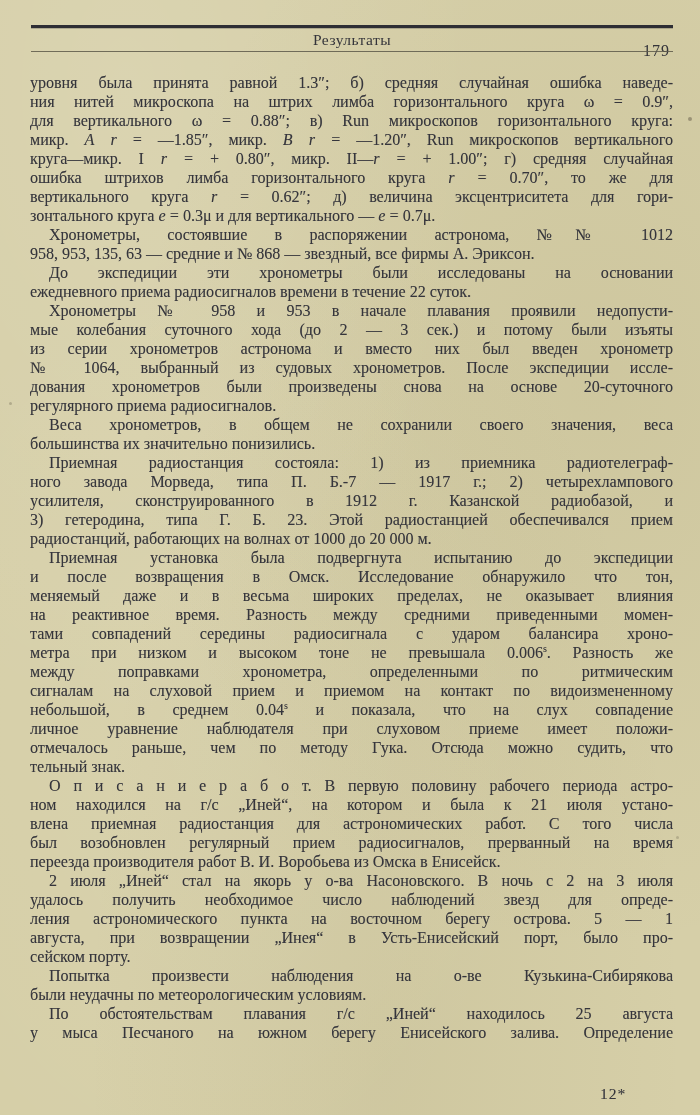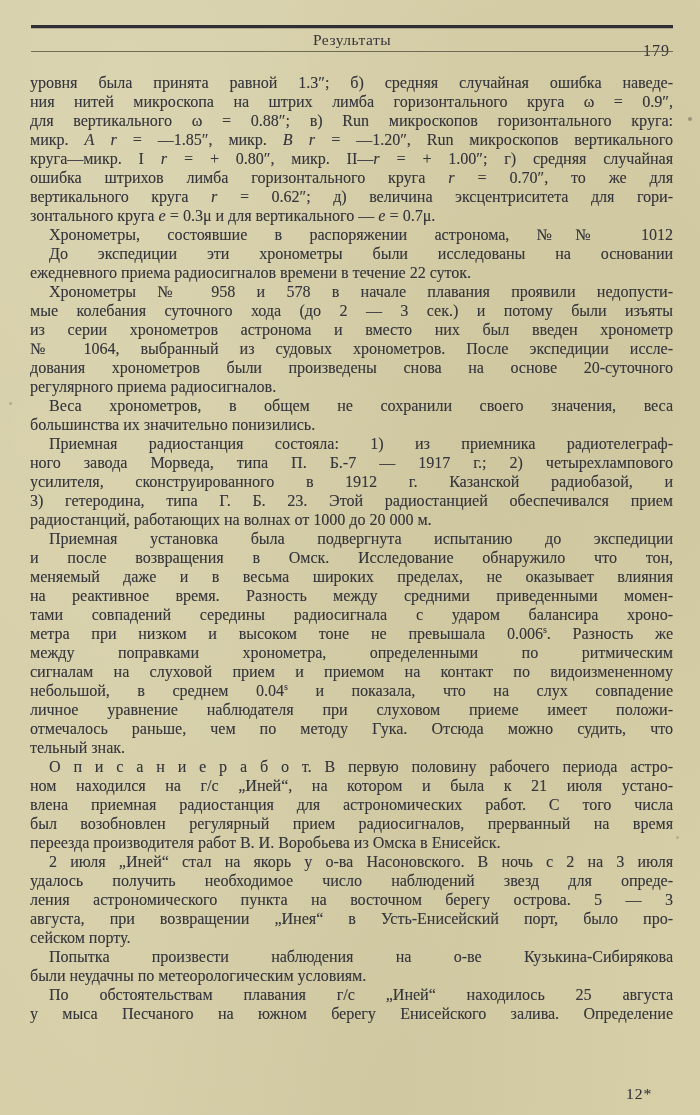--- a/index.html
+++ b/index.html
@@ -37,21 +37,21 @@
     white-space:normal;
     overflow:visible;
   }
   .line.indent{text-indent:19px;}
   .line.end{text-align-last:left;}
   .line i{font-style:italic;letter-spacing:0.3px;}
   .line sup{font-size:62%;line-height:0;vertical-align:super;}
   
   .signature{
     position:absolute;left:600px;top:1085px;font-size:15.5px;letter-spacing:1px;
-    color:#35353c;text-shadow:0.3px 0.3px 0 rgba(45,45,52,0.30);margin-left:26px;
+    color:#35353c;text-shadow:0.3px 0.3px 0 rgba(45,45,52,0.30);
   }
   
   .speck{position:absolute;border-radius:50%;background:#6b6550;}
   .speck.s1{left:688px;top:117px;width:4px;height:4px;opacity:.55;}
   .speck.s2{left:9px;top:402px;width:3px;height:3px;opacity:.35;}
   .speck.s3{left:676px;top:836px;width:3px;height:3px;opacity:.3;}
 </style>
 </head>
 <body>
 
@@ -69,23 +69,24 @@
   <div class="page-body">
       <div class="line">уровня была принята равной 1.3″; б) средняя случайная ошибка наведе-</div>
       <div class="line">ния нитей микроскопа на штрих лимба горизонтального круга ω = 0.9″,</div>
       <div class="line">для вертикального ω = 0.88″; в) Run микроскопов горизонтального круга:</div>
       <div class="line">микр. <i>A</i> <i>r</i> = —1.85″, микр. <i>B</i> <i>r</i> = —1.20″, Run микроскопов вертикального</div>
       <div class="line">круга—микр. I <i>r</i> = + 0.80″, микр. II—<i>r</i> = + 1.00″; г) средняя случайная</div>
       <div class="line">ошибка штрихов лимба горизонтального круга <i>r</i> = 0.70″, то же для</div>
       <div class="line">вертикального круга <i>r</i> = 0.62″; д) величина эксцентриситета для гори-</div>
       <div class="line end">зонтального круга <i>e</i> = 0.3μ и для вертикального — <i>e</i> = 0.7μ.</div>
       <div class="line indent">Хронометры, состоявшие в распоряжении астронома, №№ 1012</div>
+      <div class="line end">958, 953, 135, 63 — средние и № 868 — звездный, все фирмы А. Эриксон.</div>
       <div class="line indent">До экспедиции эти хронометры были исследованы на основании</div>
       <div class="line end">ежедневного приема радиосигналов времени в течение 22 суток.</div>
-      <div class="line indent">Хронометры № 958 и 578 в начале плавания проявили недопусти-</div>
+      <div class="line indent">Хронометры № 958 и 953 в начале плавания проявили недопусти-</div>
       <div class="line">мые колебания суточного хода (до 2 — 3 сек.) и потому были изъяты</div>
       <div class="line">из серии хронометров астронома и вместо них был введен хронометр</div>
       <div class="line">№ 1064, выбранный из судовых хронометров. После экспедиции иссле-</div>
       <div class="line">дования хронометров были произведены снова на основе 20-суточного</div>
       <div class="line end">регулярного приема радиосигналов.</div>
       <div class="line indent">Веса хронометров, в общем не сохранили своего значения, веса</div>
       <div class="line end">большинства их значительно понизились.</div>
       <div class="line indent">Приемная радиостанция состояла: 1) из приемника радиотелеграф-</div>
       <div class="line">ного завода Морведа, типа П. Б.-7 — 1917 г.; 2) четырехлампового</div>
       <div class="line">усилителя, сконструированного в 1912 г. Казанской радиобазой, и</div>
@@ -103,21 +104,21 @@
       <div class="line">личное уравнение наблюдателя при слуховом приеме имеет положи-</div>
       <div class="line">отмечалось раньше, чем по методу Гука. Отсюда можно судить, что</div>
       <div class="line end">тельный знак.</div>
       <div class="line indent">О п и с а н и е  р а б о т. В первую половину рабочего периода астро-</div>
       <div class="line">ном находился на г/с „Иней“, на котором и была к 21 июля устано-</div>
       <div class="line">влена приемная радиостанция для астрономических работ. С того числа</div>
       <div class="line">был возобновлен регулярный прием радиосигналов, прерванный на время</div>
       <div class="line end">переезда производителя работ В. И. Воробьева из Омска в Енисейск.</div>
       <div class="line indent">2 июля „Иней“ стал на якорь у о-ва Насоновского. В ночь с 2 на 3 июля</div>
       <div class="line">удалось получить необходимое число наблюдений звезд для опреде-</div>
-      <div class="line">ления астрономического пункта на восточном берегу острова. 5 — 3</div>
+      <div class="line">ления астрономического пункта на восточном берегу острова. 5 — 1</div>
       <div class="line">августа, при возвращении „Инея“ в Усть-Енисейский порт, было про-</div>
       <div class="line end">сейском порту.</div>
       <div class="line indent">Попытка произвести наблюдения на о-ве Кузькина-Сибирякова</div>
       <div class="line end">были неудачны по метеорологическим условиям.</div>
       <div class="line indent">По обстоятельствам плавания г/с „Иней“ находилось 25 августа</div>
       <div class="line">у мыса Песчаного на южном берегу Енисейского залива. Определение</div>
     </div>
 
   <div class="signature">12*</div>
 

